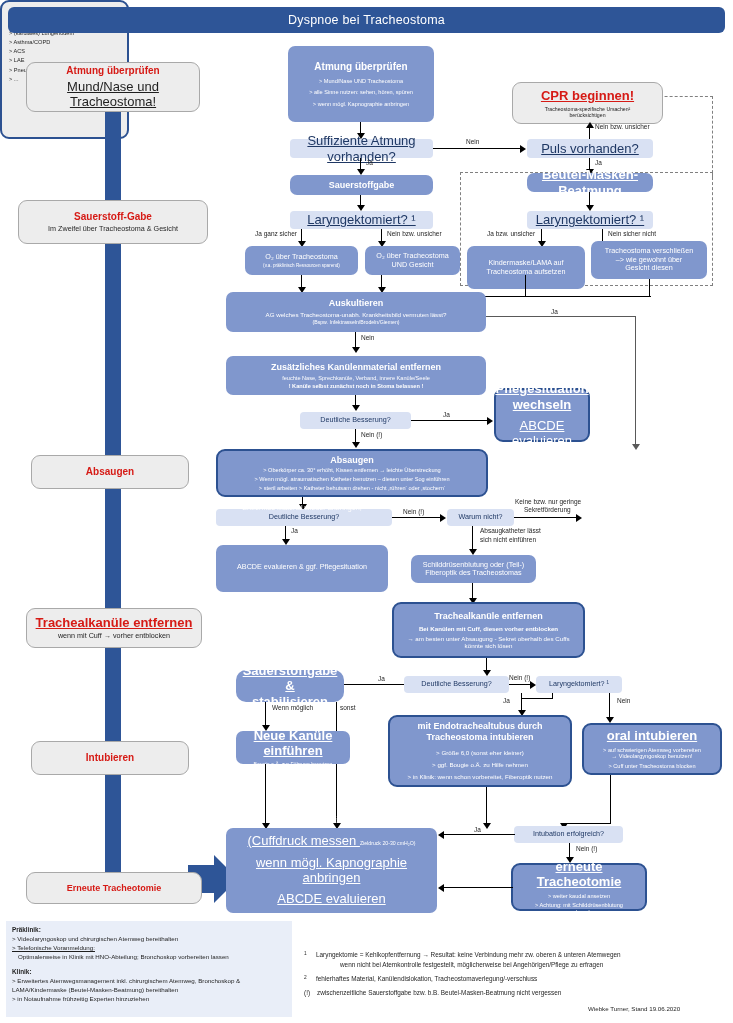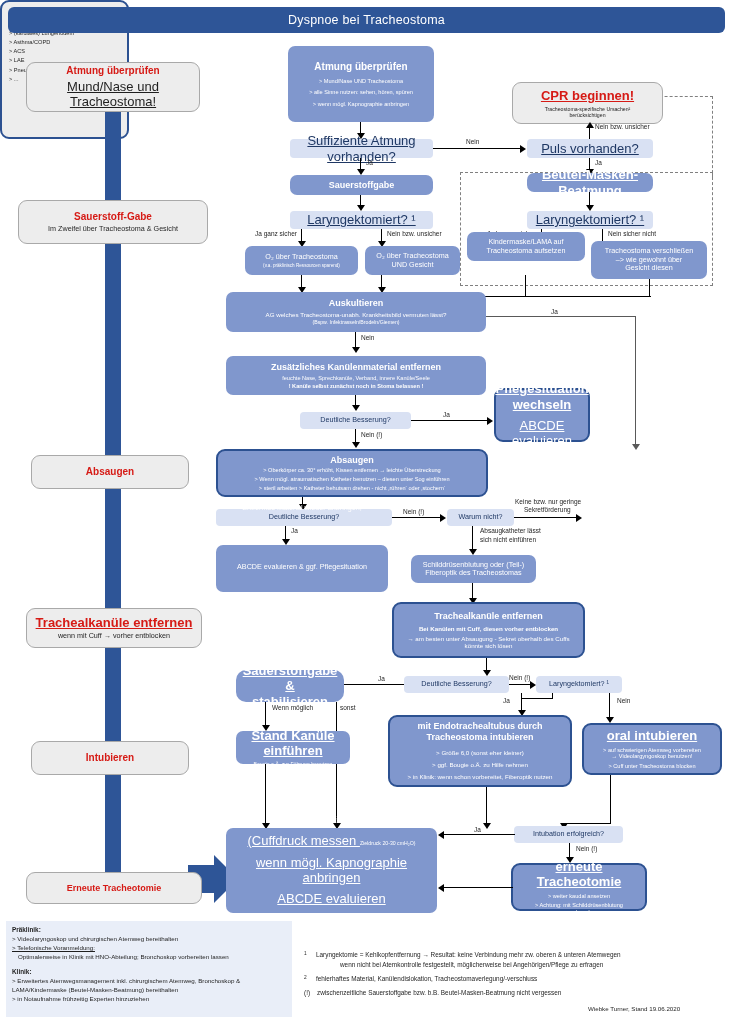--- a/index.html
+++ b/index.html
@@ -217,21 +217,21 @@
   </div>
 
   <div class="ln" style="left:541px;top:229px;width:1.4px;height:13px;"></div>
   <div class="arrowhead ah-down" style="left:538px;top:241px;"></div>
   <div class="elbl" style="left:487px;top:230px;">Ja bzw. unsicher</div>
 
   <div class="ln" style="left:602px;top:229px;width:1.4px;height:13px;"></div>
   <div class="arrowhead ah-down" style="left:599px;top:241px;"></div>
   <div class="elbl" style="left:608px;top:230px;">Nein sicher nicht</div>
 
-  <div class="n box-mid" style="left:467px;top:232px;width:118px;height:29px;">
+  <div class="n box-mid" style="left:467px;top:246px;width:118px;height:43px;">
     <div class="t7">Kindermaske/LAMA auf</div>
     <div class="t7">Tracheostoma aufsetzen</div>
   </div>
 
   <div class="n box-mid" style="left:591px;top:241px;width:116px;height:38px;">
     <div class="t7">Tracheostoma verschließen</div>
     <div class="t7">–&gt; wie gewohnt über</div>
     <div class="t7">Gesicht diesen</div>
   </div>
 
@@ -391,21 +391,21 @@
   <div class="elbl" style="left:617px;top:697px;">Nein</div>
 
   <div class="ln" style="left:265px;top:702px;width:1.4px;height:24px;"></div>
   <div class="arrowhead ah-down" style="left:262px;top:725px;"></div>
   <div class="elbl" style="left:272px;top:704px;">Wenn möglich</div>
   <div class="ln" style="left:336px;top:702px;width:1.4px;height:122px;"></div>
   <div class="arrowhead ah-down" style="left:333px;top:823px;"></div>
   <div class="elbl" style="left:340px;top:704px;">sonst</div>
 
   <div class="n box-mid" style="left:236px;top:731px;width:114px;height:33px;">
-    <div class="hd t8">Stand Kanüle einführen</div>
+    <div class="hd t8">Neue Kanüle einführen</div>
     <div class="t5" style="margin-top:2px;">Bougie o.Ä. zur Führung benutzen</div>
   </div>
 
   <div class="ln" style="left:265px;top:764px;width:1.4px;height:60px;"></div>
   <div class="arrowhead ah-down" style="left:262px;top:823px;"></div>
 
   <div class="n box-strong" style="left:388px;top:715px;width:184px;height:72px;">
     <div class="hd t9">mit Endotrachealtubus durch</div>
     <div class="hd t9">Tracheostoma intubieren</div>
     <div class="t6" style="margin-top:6px;">&gt; Größe 6,0 (sonst eher kleiner)</div>

